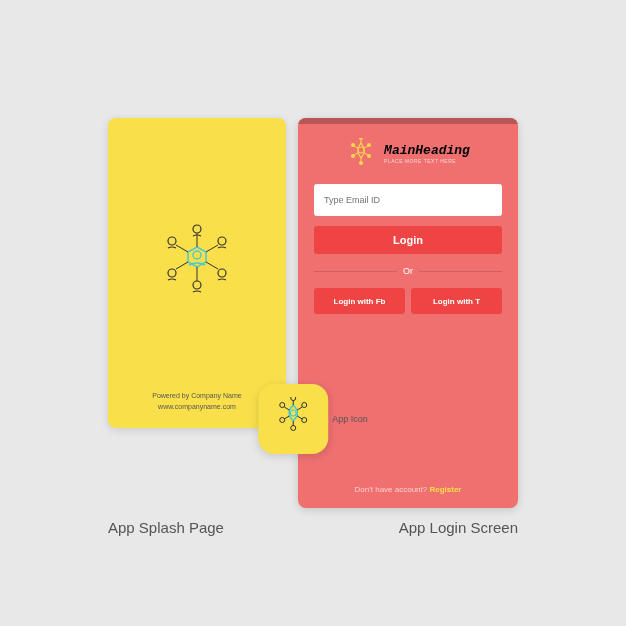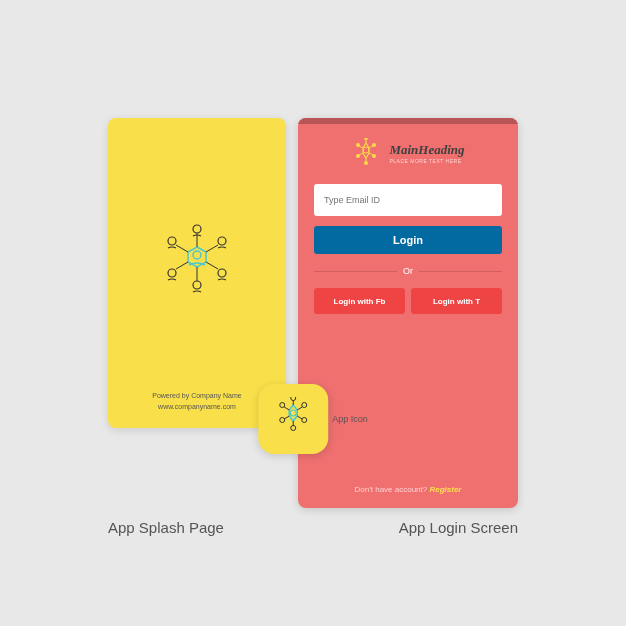--- a/index.html
+++ b/index.html
@@ -80,24 +80,24 @@
     }
     .header-logo {
       width: 30px;
       height: 30px;
     }
     .header-text {
       text-align: left;
     }
     .header-main-title {
       font-size: 13px;
-      color: #404040;
+      color: #000000;
       font-style: italic;
       font-weight: bold;
-      font-family: Liberation Serif, serif;
+      font-family: Liberation Mono, monospace;
     }
     .header-subtitle {
       font-size: 5px;
       color: #ffd0d0;
       letter-spacing: 0.5px;
       text-transform: uppercase;
     }
     .login-form {
       width: 100%;
       padding: 10px 16px;
@@ -113,21 +113,21 @@
       border: none;
       border-radius: 3px;
       padding: 16px 10px;
       font-size: 9px;
       color: #aaa;
       outline: none;
     }
     .login-btn {
       width: 100%;
       height: 28px;
-      background: #0369a1;
+      background: #ef4444;
       border: none;
       border-radius: 3px;
       color: #fff;
       font-size: 11px;
       font-weight: bold;
       cursor: pointer;
       margin-top: 2px;
     }
     .or-divider {
       display: flex;
@@ -162,21 +162,20 @@
     }
     .login-footer {
       padding: 10px 0 14px;
       font-size: 8px;
       color: #ffd0d0;
       text-align: center;
     }
     .login-footer .register-link {
       color: #f9e04b;
       font-weight: bold;
-      font-style: italic;
     }
 
     
     .labels-row {
       display: flex;
       gap: 12px;
       position: absolute;
       bottom: 2px;
       left: 0;
       right: 0;

